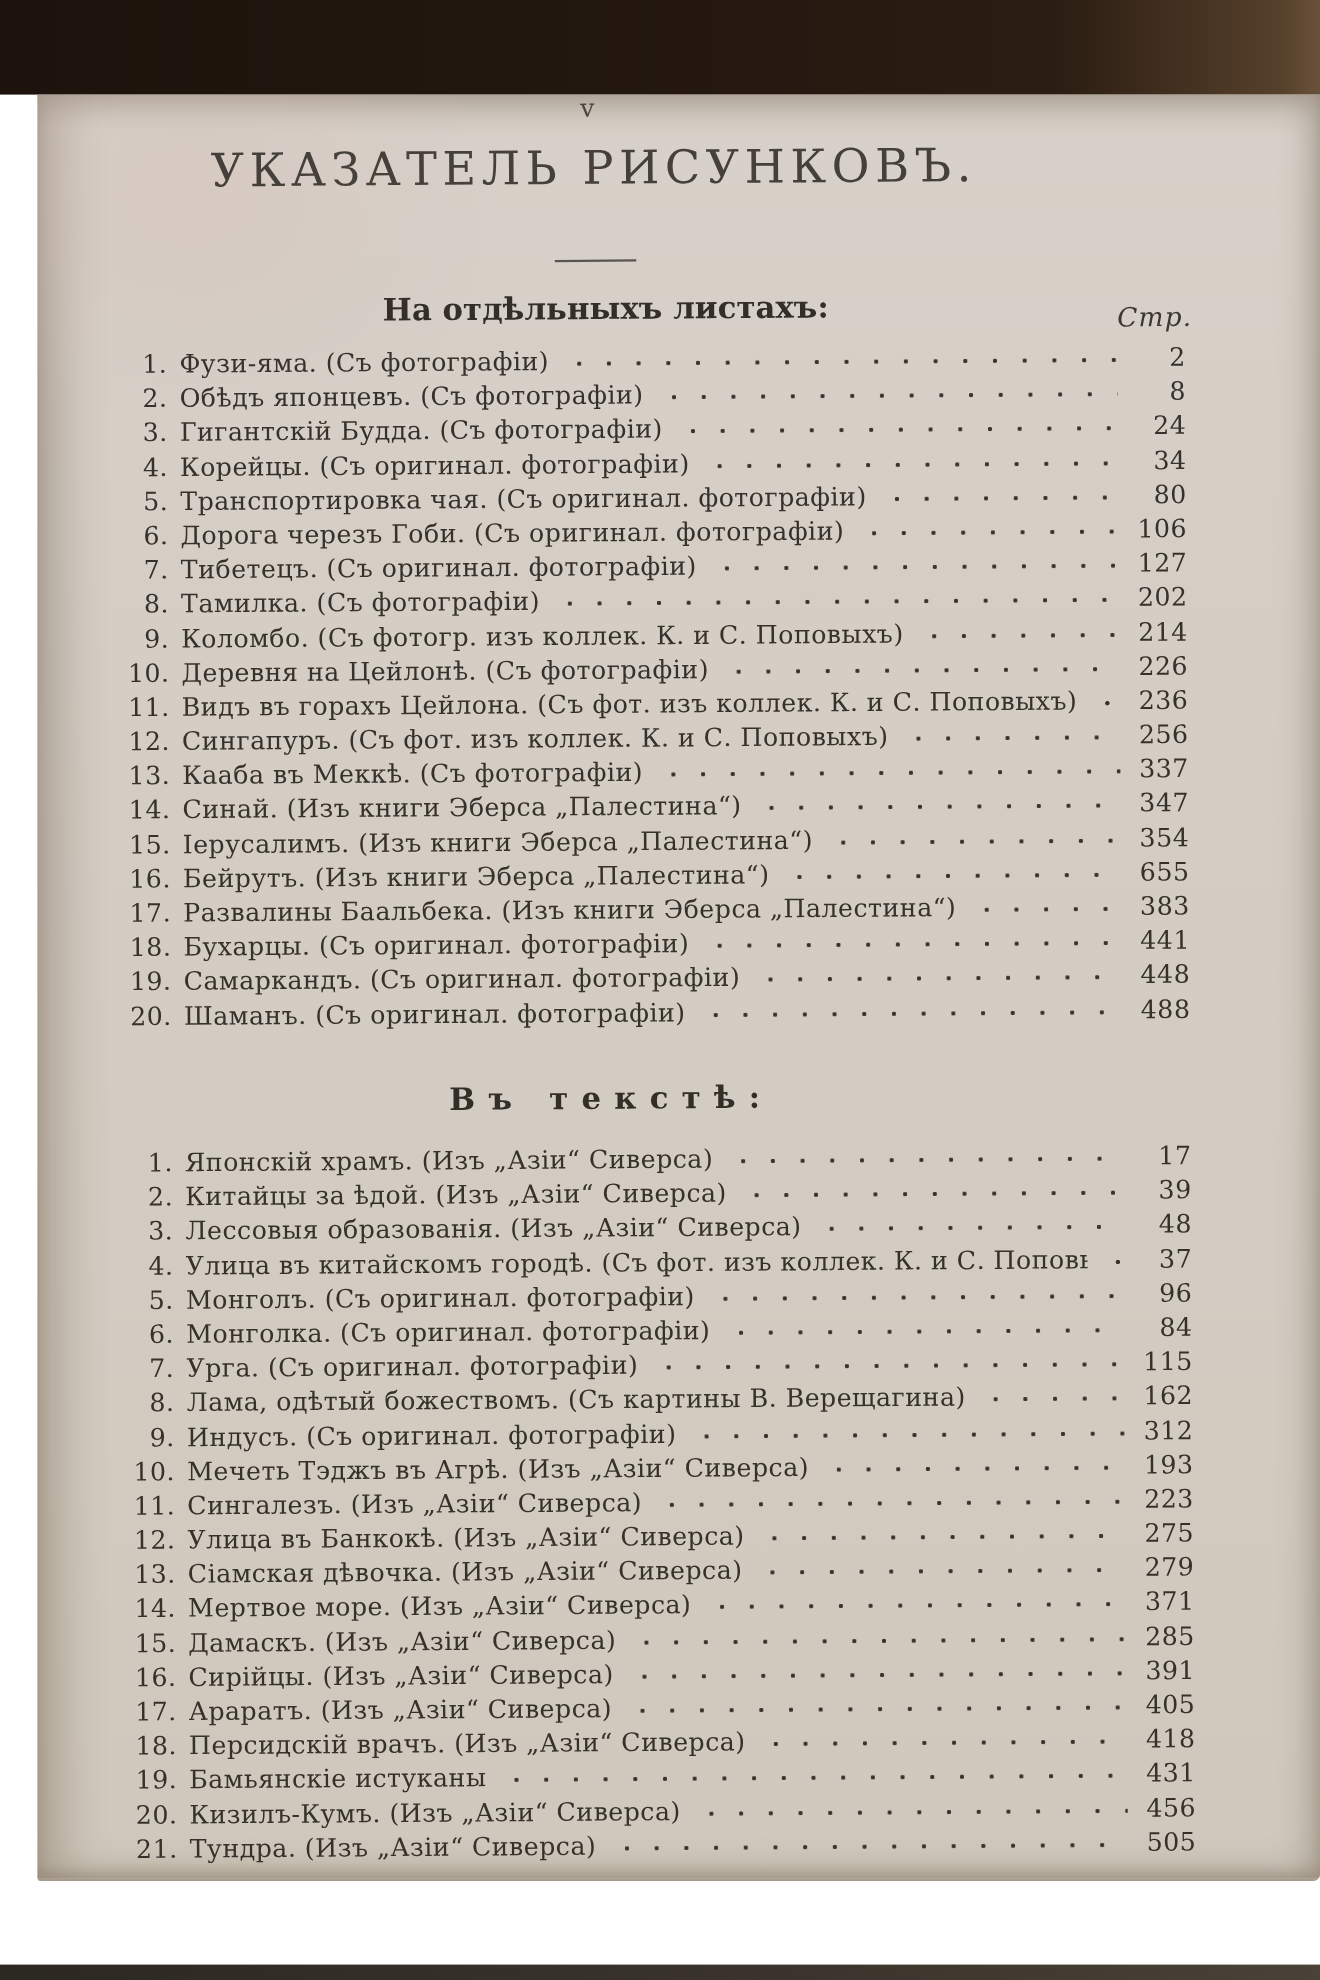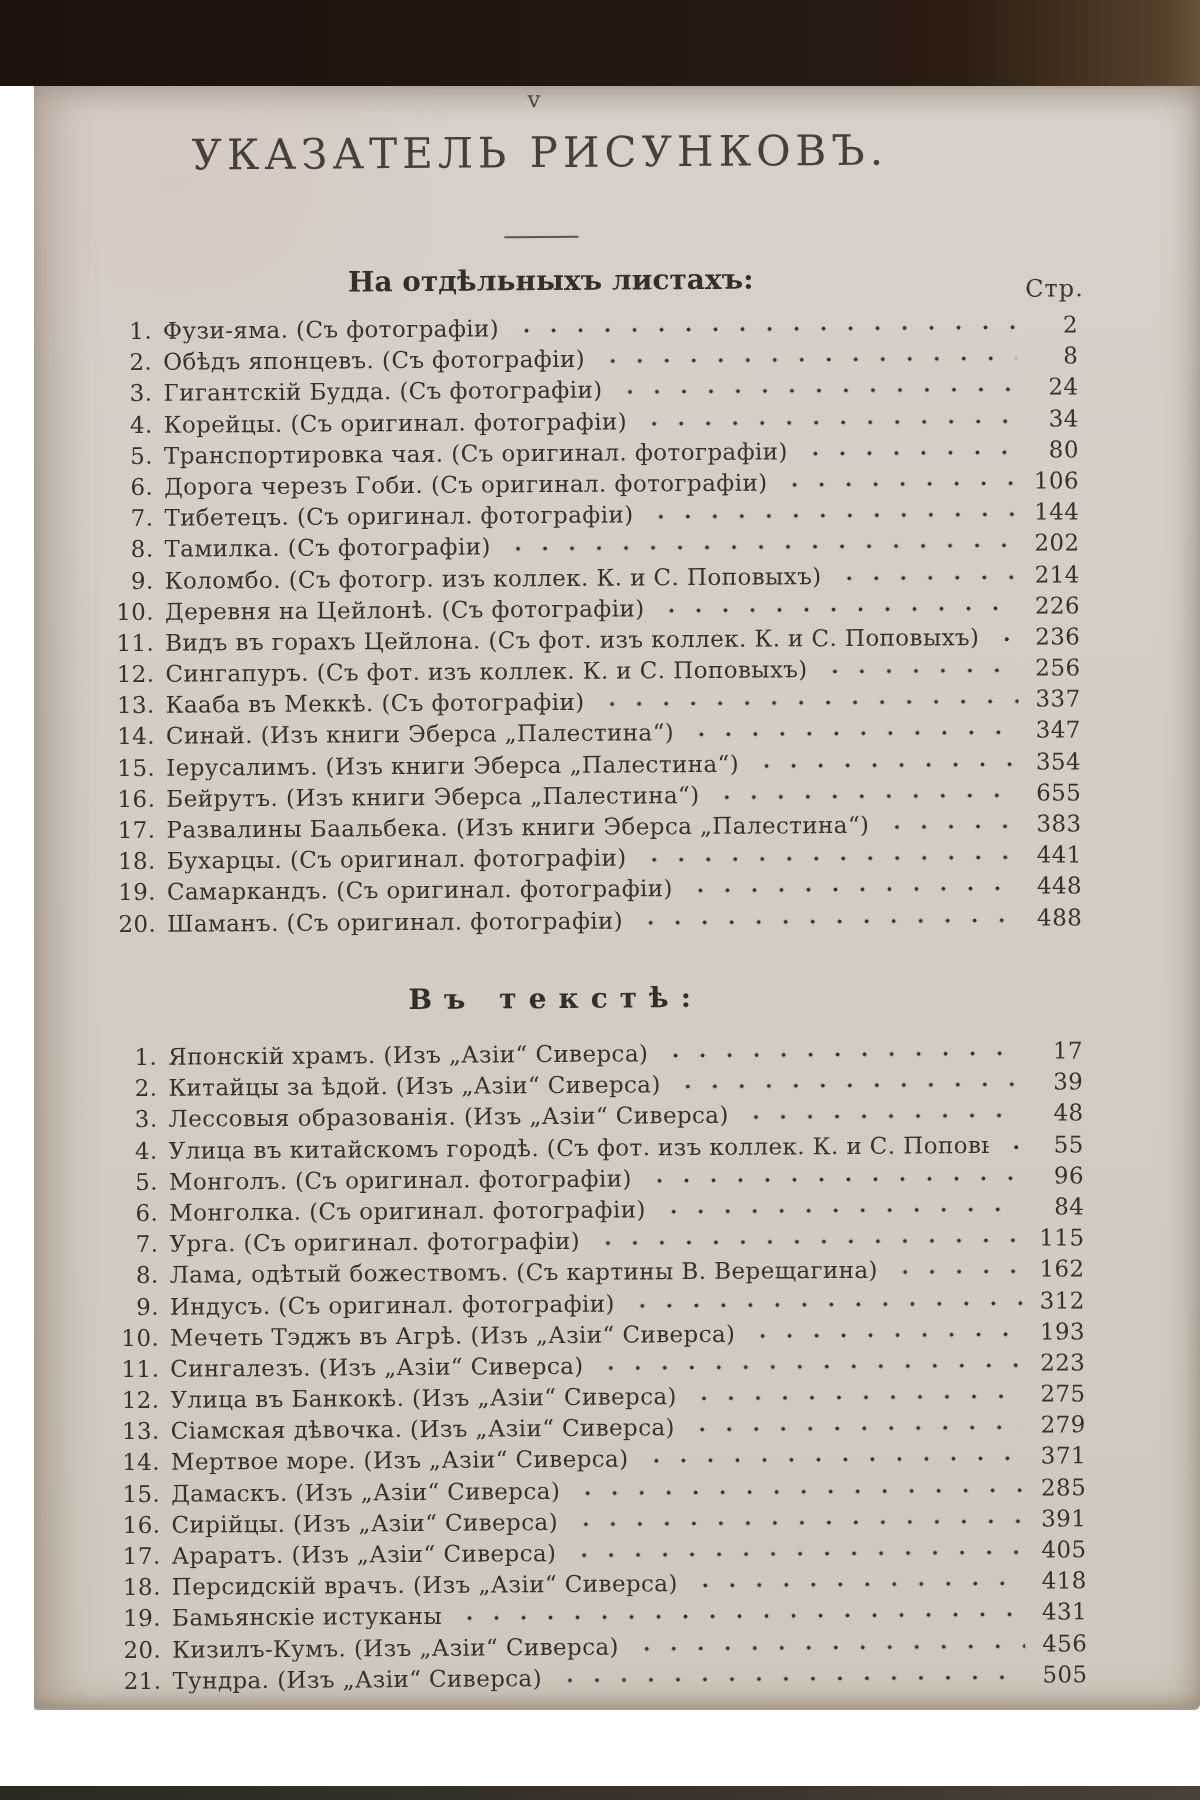--- a/index.html
+++ b/index.html
@@ -59,21 +59,21 @@
   .section{position:absolute;left:0;right:0;}
   .section-1{top:178px;}
   .section-2{top:896px;}
   .section-heading{
     text-align:center;font-weight:bold;font-size:28px;color:#332f28;
     padding-right:86px;white-space:nowrap;
   }
   .section-2 .section-heading{letter-spacing:12px;}
   .page-col-header{
     position:absolute;top:14px;right:-6px;
-    font-size:24px;color:#3c372f;letter-spacing:1px;
+    font-style:italic;font-size:24px;color:#3c372f;letter-spacing:1px;
   }
   .rows{margin-top:16px;}
   .section-2 .rows{margin-top:24px;}
   .row{
     display:flex;align-items:baseline;height:31.2px;
     font-size:23px;letter-spacing:.4px;color:#36312a;white-space:nowrap;
   }
   .row .num{flex:none;width:42px;text-align:right;}
   .row .label{flex:none;margin-left:11px;overflow:hidden;max-width:820px;}
   .row .leader{
@@ -131,21 +131,21 @@
           <div class="row">
     <span class="num">6.</span>
     <span class="label">Дорога черезъ Гоби. (Съ оригинал. фотографіи)</span>
     <span class="leader"></span>
     <span class="page">106</span>
   </div>
           <div class="row">
     <span class="num">7.</span>
     <span class="label">Тибетецъ. (Съ оригинал. фотографіи)</span>
     <span class="leader"></span>
-    <span class="page">144</span>
+    <span class="page">127</span>
   </div>
           <div class="row">
     <span class="num">8.</span>
     <span class="label">Тамилка. (Съ фотографіи)</span>
     <span class="leader"></span>
     <span class="page">202</span>
   </div>
           <div class="row">
     <span class="num">9.</span>
     <span class="label">Коломбо. (Съ фотогр. изъ коллек. К. и С. Поповыхъ)</span>
@@ -239,21 +239,21 @@
           <div class="row">
     <span class="num">3.</span>
     <span class="label">Лессовыя образованія. (Изъ „Азіи“ Сиверса)</span>
     <span class="leader"></span>
     <span class="page">48</span>
   </div>
           <div class="row">
     <span class="num">4.</span>
     <span class="label">Улица въ китайскомъ городѣ. (Съ фот. изъ коллек. К. и С. Поповыхъ)</span>
     <span class="leader"></span>
-    <span class="page">55</span>
+    <span class="page">37</span>
   </div>
           <div class="row">
     <span class="num">5.</span>
     <span class="label">Монголъ. (Съ оригинал. фотографіи)</span>
     <span class="leader"></span>
     <span class="page">96</span>
   </div>
           <div class="row">
     <span class="num">6.</span>
     <span class="label">Монголка. (Съ оригинал. фотографіи)</span>

